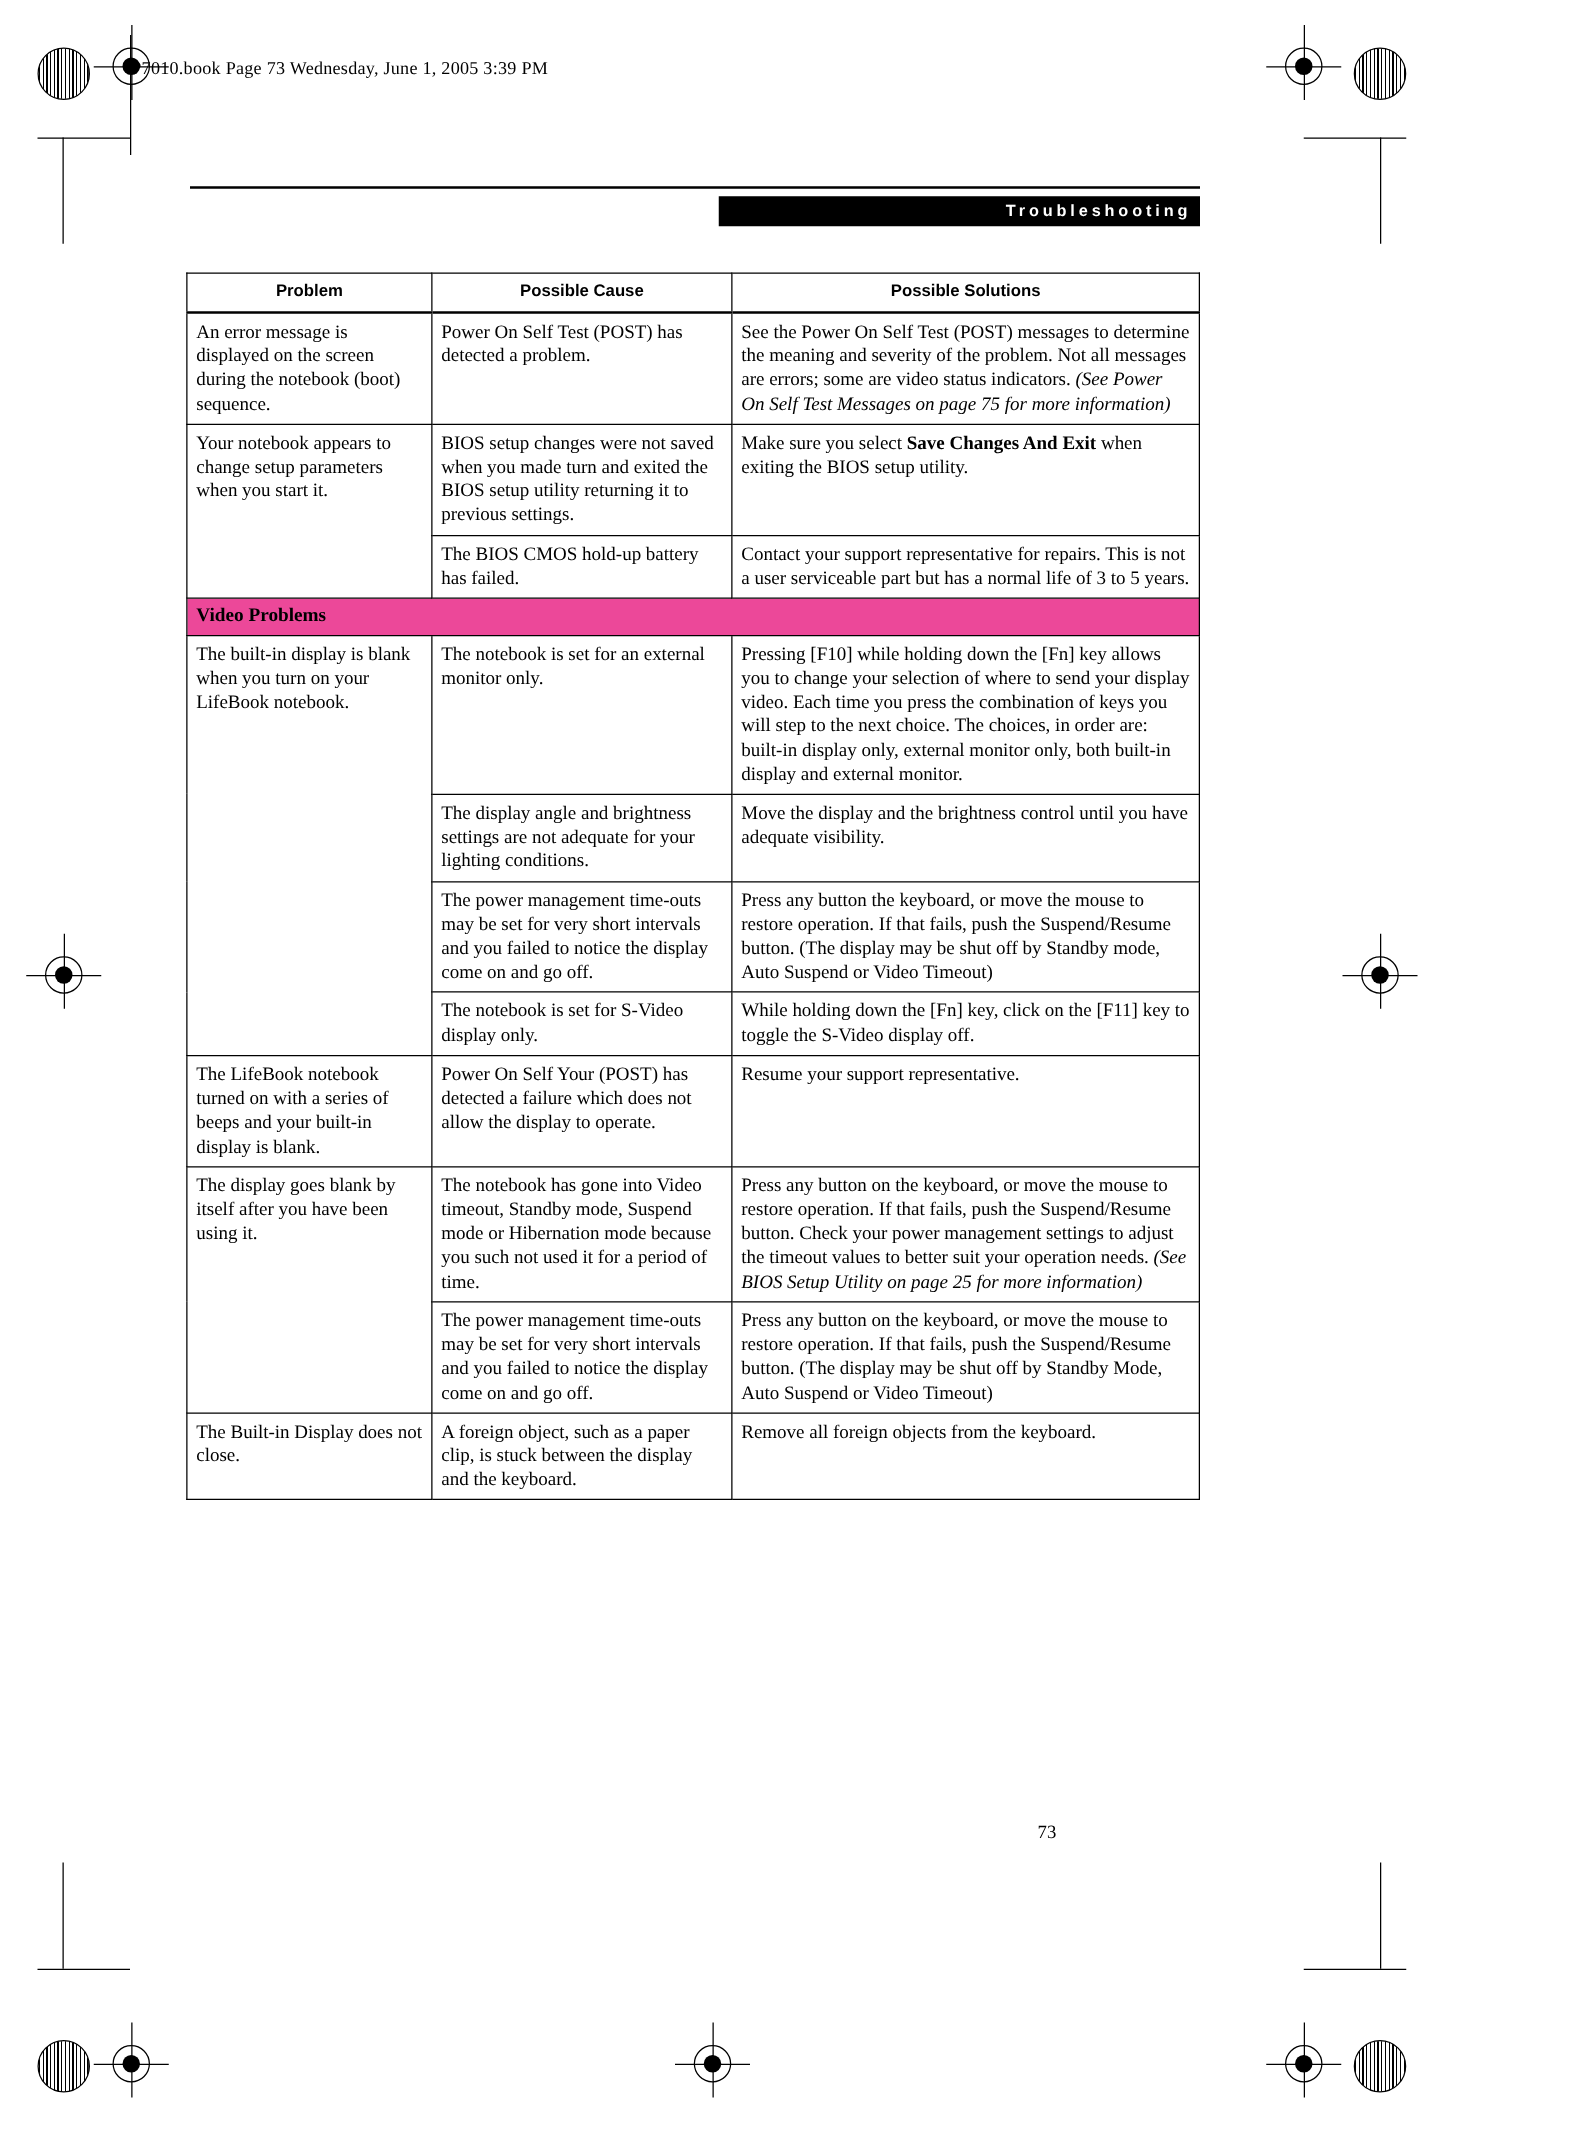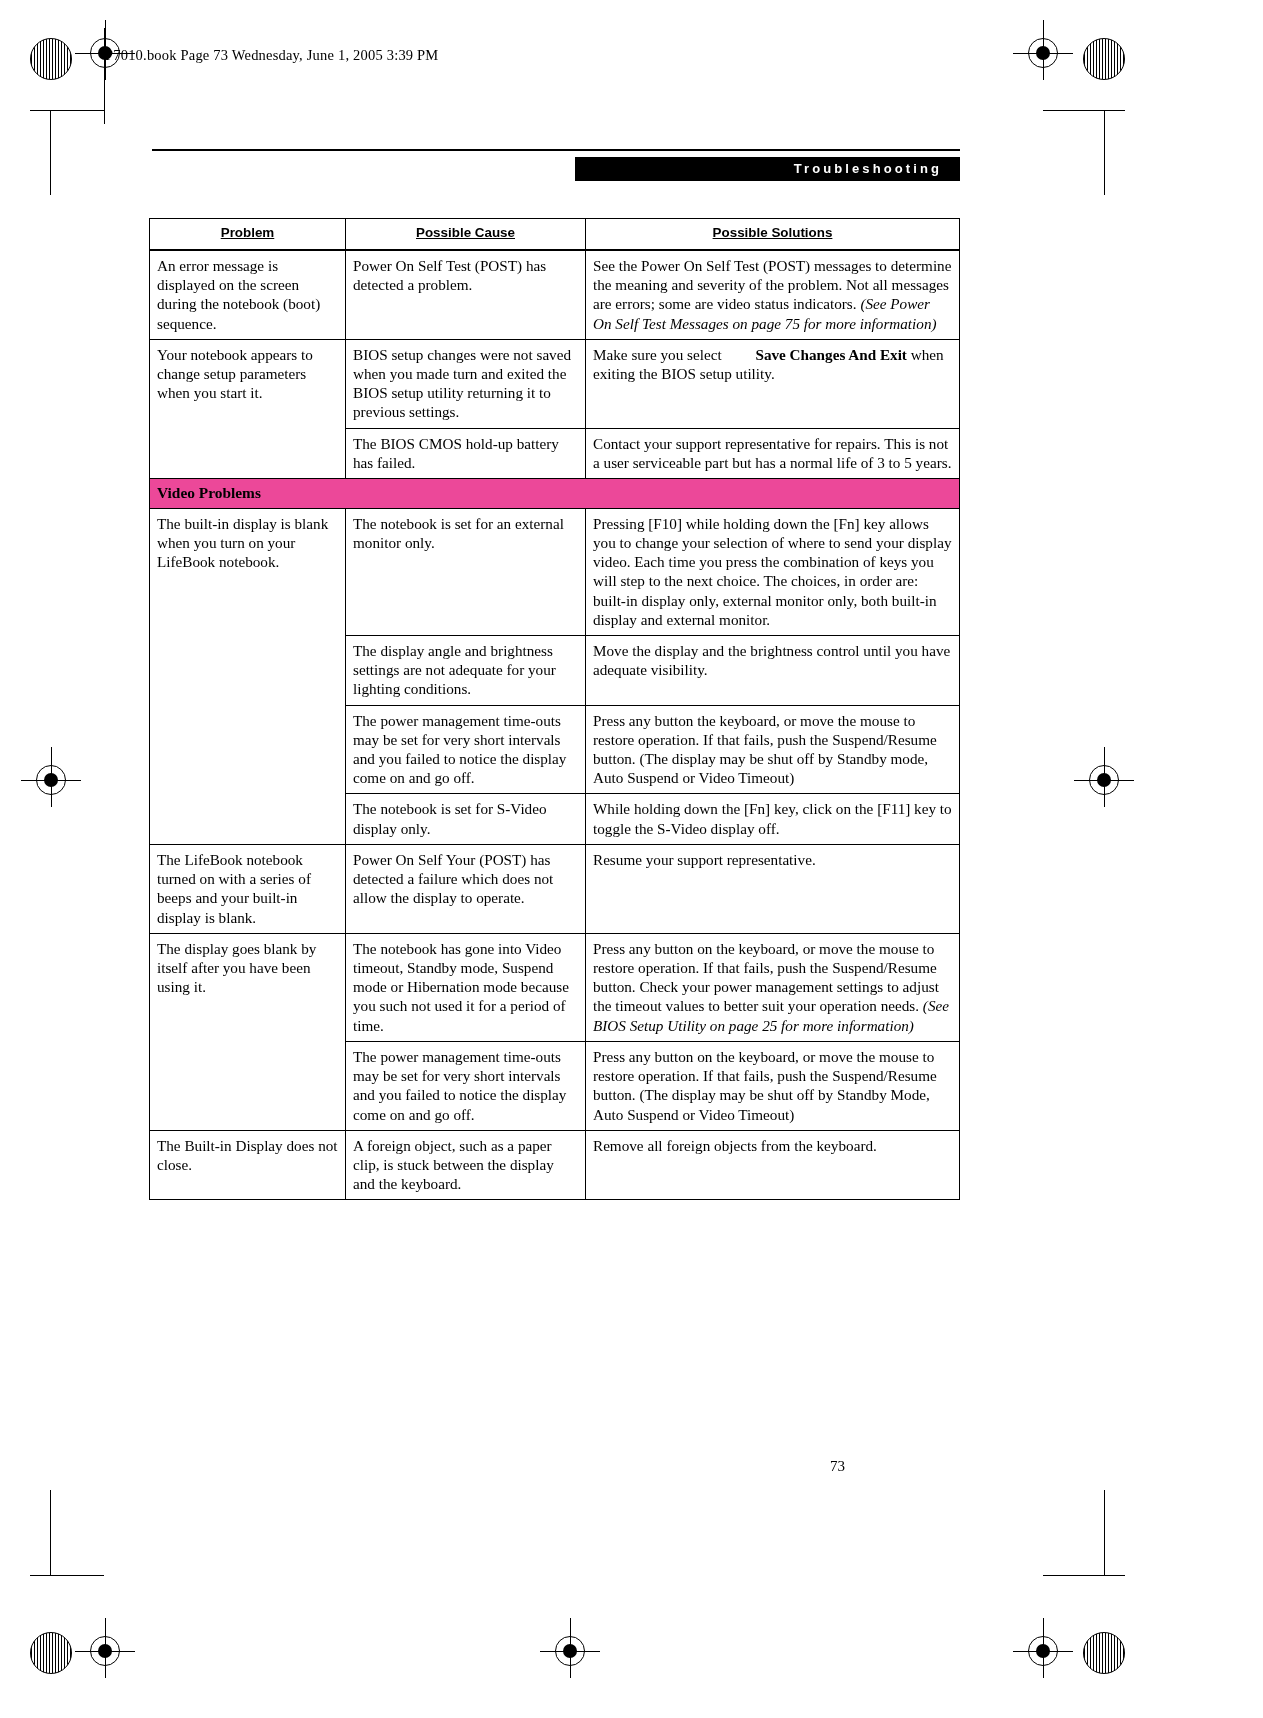--- a/index.html
+++ b/index.html
@@ -50,21 +50,21 @@
     position:absolute;
     left:575px;top:157px;width:385px;height:24px;
     background:#000;
     color:#fff;
     font-family:"Liberation Sans", sans-serif;
     font-weight:bold;
     font-size:13px;
     letter-spacing:3.1px;
     text-align:right;
     line-height:24px;
-    padding-right:18px;
+    padding-right:7px;
     box-sizing:border-box;
   }
 
   
   .tbl{
     position:absolute;
     left:149px;top:218px;
     width:810px;
     border-collapse:collapse;
     table-layout:fixed;
@@ -78,34 +78,33 @@
     font-family:"Liberation Serif", serif;
   }
   .tbl th{
     text-align:center;
     font-family:"Liberation Sans", sans-serif;
     font-weight:bold;
     font-size:13.4px;
     padding:6px 4px 7px 4px;
     vertical-align:middle;
     border-bottom:2px solid #000;
-    text-decoration:underline;
   }
   .col-problem{width:196px;}
   .col-cause{width:240px;}
   .col-solution{width:374px;}
 
   .section-row td{
     background:#ec4899;
     font-weight:bold;
     font-size:15.4px;
     padding:4px 7px 5px 7px;
   }
   .ital{font-style:italic;}
-  .bld{font-weight:bold;margin-left:30px;}
+  .bld{font-weight:bold;}
   .pagenum-wrap{
     position:absolute;left:830px;top:1458px;width:130px;
     font-size:15px;
   }
 </style>
 </head>
 <body>
 
 <div>
 

